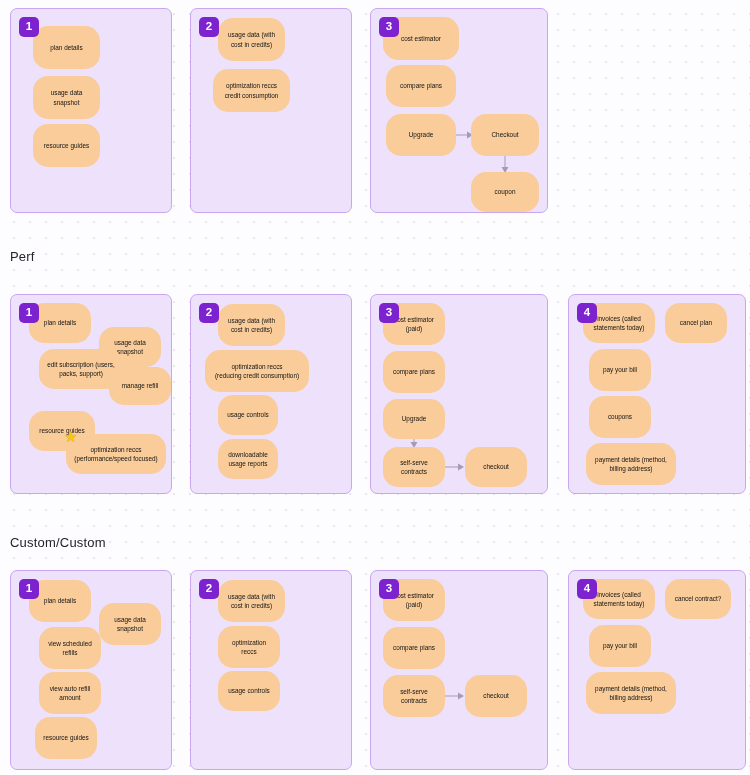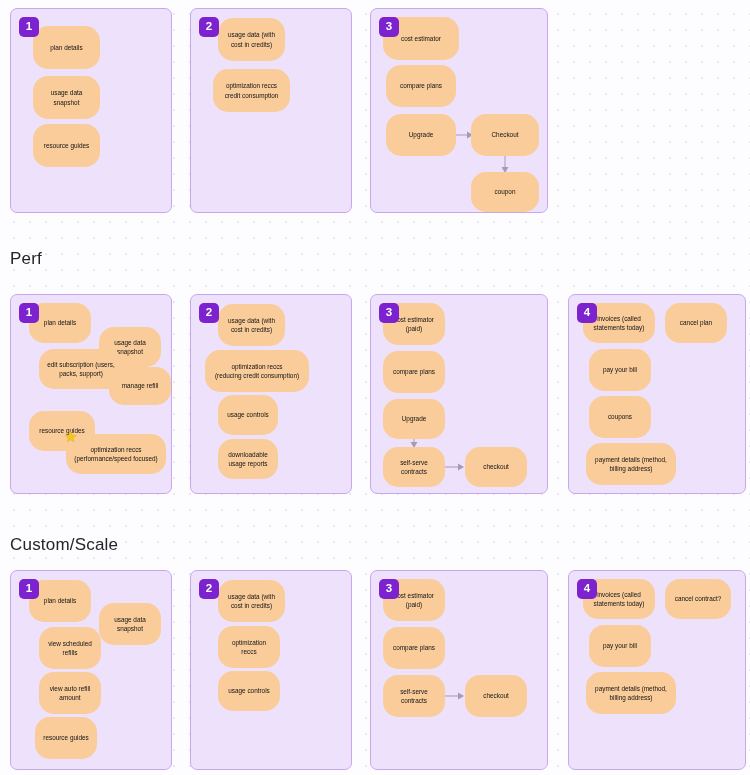--- a/index.html
+++ b/index.html
@@ -17,21 +17,21 @@
     background-position: 6px 6px;
     color: #1d1d1f;
     position: relative;
   }
 
   .board { position: relative; width: 750px; height: 775px; }
 
   
   .section-title {
     position: absolute;
-    font-size: 17px;
+    font-size: 13px;
     font-weight: 400;
     letter-spacing: 0.2px;
     color: #24242a;
     white-space: nowrap;
   }
 
   
   .panel {
     position: absolute;
     background: #eee1fb;
@@ -223,21 +223,21 @@
       <span>pay your bill</span>
       </div>
     <div class="node" style="left:20px; top:101px; width:62px; height:42px;">
       <span>coupons</span>
       </div>
     <div class="node" style="left:17px; top:148px; width:90px; height:42px;">
       <span>payment details (method,<br>billing address)</span>
       </div>
   </div>
 
-  <div class="section-title" style="left:10px; top:535px;">Custom/Scale</div>
+  <div class="section-title" style="left:10px; top:535px;">Custom/Custom</div>
 
   <div class="panel" style="left:10px; top:570px; width:162px; height:200px;">
     <div class="badge">1</div>
     <div class="node" style="left:18px; top:9px; width:62px; height:42px;">
       <span>plan details</span>
       </div>
     <div class="node" style="left:88px; top:32px; width:62px; height:42px;">
       <span>usage data<br>snapshot</span>
       </div>
     <div class="node" style="left:28px; top:56px; width:62px; height:42px;">

